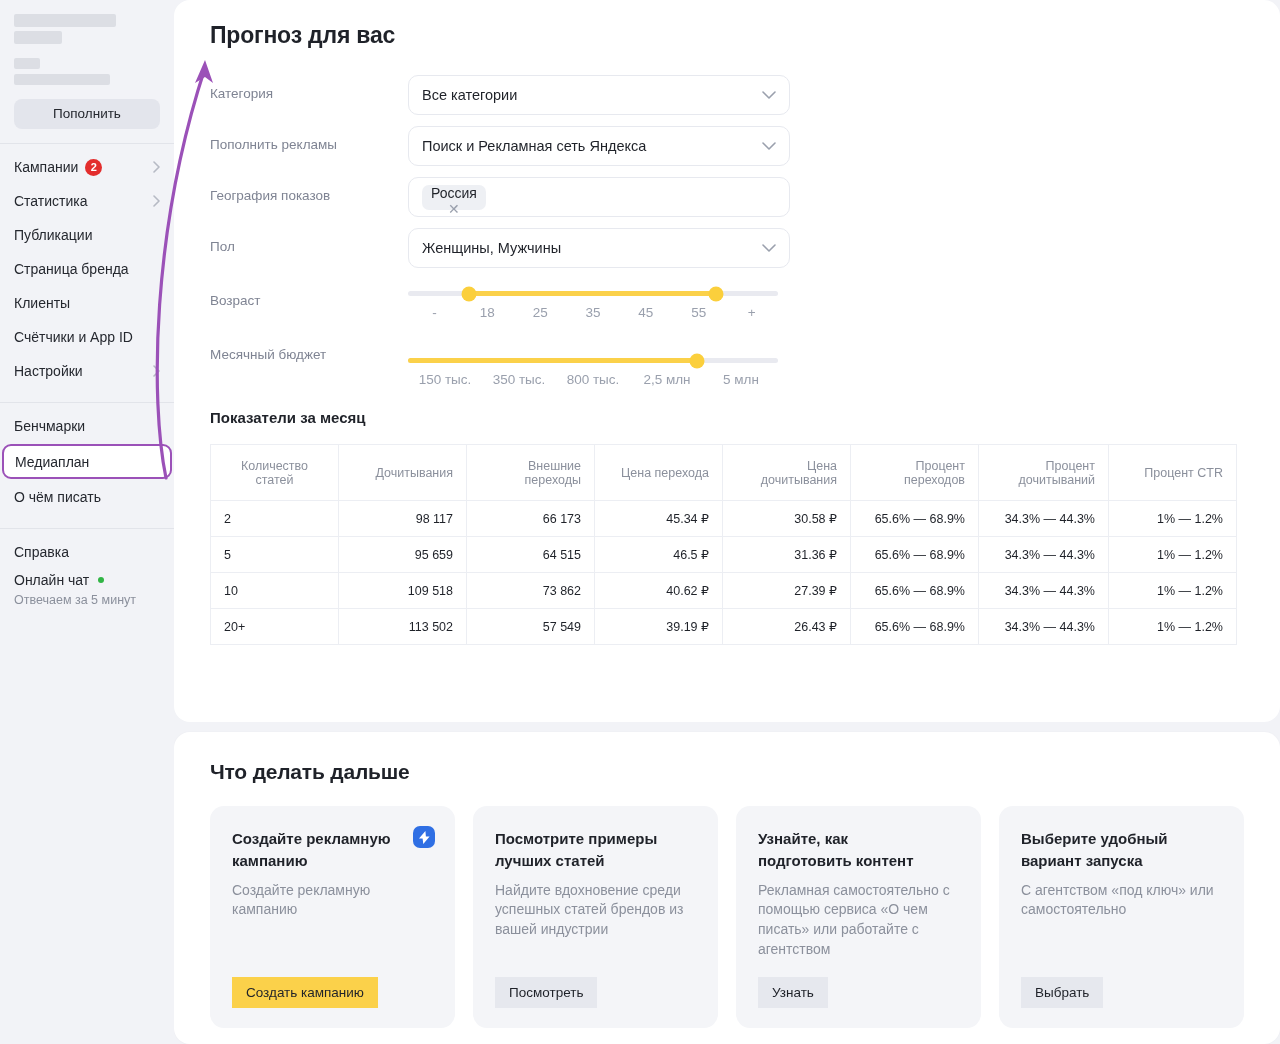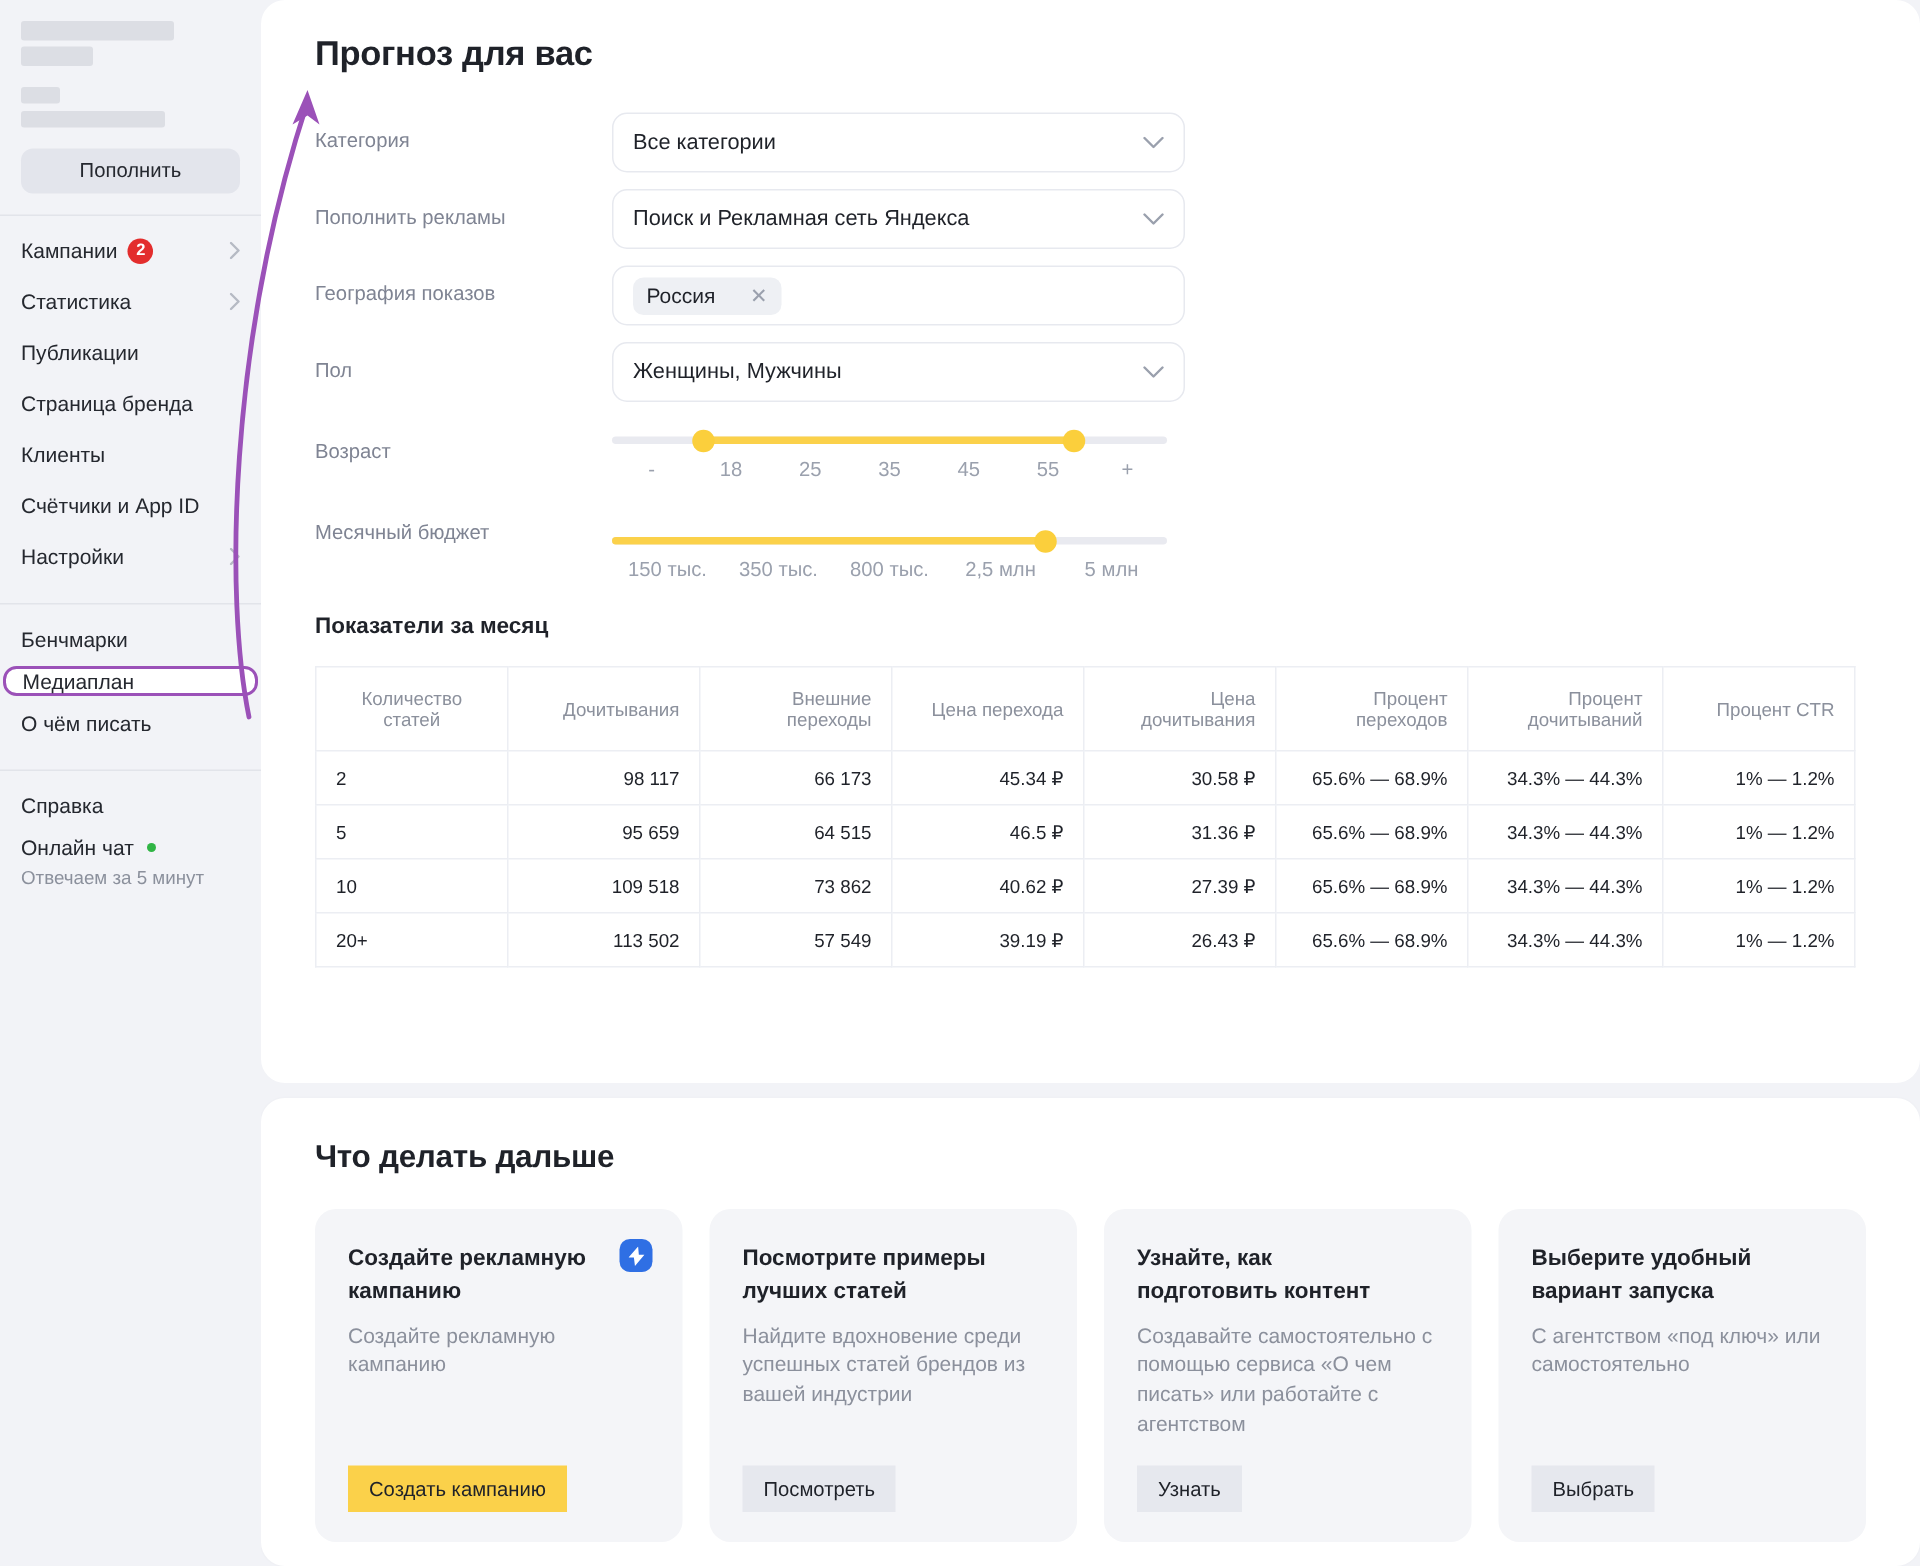--- a/index.html
+++ b/index.html
@@ -42,21 +42,21 @@
     min-width: 17px; height: 17px; padding: 0 4px; margin-left: 7px;
     background: #e32d2d; color: #fff; border-radius: 9px;
     font-size: 11px; font-weight: 700;
   }
   .chev-right { margin-left: auto; color: #b6bac4; display: flex; }
   .nav-item.highlight {
     background: #ffffff;
     border: 2.5px solid #9b51b8;
     border-radius: 9px;
     margin: 1px 2px;
-    height: 20px;
+    height: 35px;
     padding-left: 11px;
     z-index: 5;
   }
   .chat-row { display: flex; align-items: center; height: 22px; padding: 0 14px;
               font-size: 14px; color: #25282f; cursor: pointer; }
   .dot-green { width: 6px; height: 6px; border-radius: 50%; background: #31b545; margin-left: 9px; }
   .chat-sub { padding: 0 14px; font-size: 12.5px; color: #8b909c; margin-top: 2px; }
 
   
   .main {
@@ -87,23 +87,23 @@
   .select, .textinput, .chipbox {
     width: 382px; height: 40px;
     background: #fff; border: 1px solid #e7e9ef; border-radius: 10px;
     display: flex; align-items: center; padding: 0 13px;
     font-size: 14.5px; color: #1f2229; cursor: pointer;
     font-family: inherit;
   }
   .select .val { flex: 1; }
   .chev-down { color: #9aa0ad; display: flex; }
   .chip {
-    display: inline-flex; align-items: center; gap: 23px;
+    display: inline-flex; align-items: center; gap: 1px;
     height: 25px; padding: 0 9px; background: #eef0f4; border-radius: 7px;
-    font-size: 14px; color: #1f2229;
+    font-size: 14px; color: #1f2229; flex-direction: column;
   }
   .chip .x { color: #9aa0ad; font-size: 14px; cursor: pointer; line-height: 1; }
   .textinput { justify-content: space-between; cursor: text; }
   .textinput .cur { color: #9aa0ad; font-size: 14.5px; }
 
   
   .slider-wrap { width: 370px; padding-top: 4px; }
   .track { position: relative; height: 5px; background: #e9eaf0; border-radius: 3px; margin-top: 8px; }
   .fill { position: absolute; top: 0; height: 5px; background: #fbd14a; border-radius: 3px; }
   .knob {
@@ -425,21 +425,21 @@
               <div class="card-text">Создайте рекламную кампанию</div>
               <button class="card-btn primary">Создать кампанию</button>
             </div>
             <div class="card">
               <div class="card-title">Посмотрите примеры лучших статей</div>
               <div class="card-text">Найдите вдохновение среди успешных статей брендов из вашей индустрии</div>
               <button class="card-btn">Посмотреть</button>
             </div>
             <div class="card">
               <div class="card-title">Узнайте, как подготовить контент</div>
-              <div class="card-text">Создавайте самостоятельно с помощью сервиса «О чем писать» или работайте с агентством</div>
+              <div class="card-text">Рекламная самостоятельно с помощью сервиса «О чем писать» или работайте с агентством</div>
               <button class="card-btn">Узнать</button>
             </div>
             <div class="card">
               <div class="card-title">Выберите удобный вариант запуска</div>
               <div class="card-text">С агентством «под ключ» или самостоятельно</div>
               <button class="card-btn">Выбрать</button>
             </div>
           </div>
       </div>
     </div>

